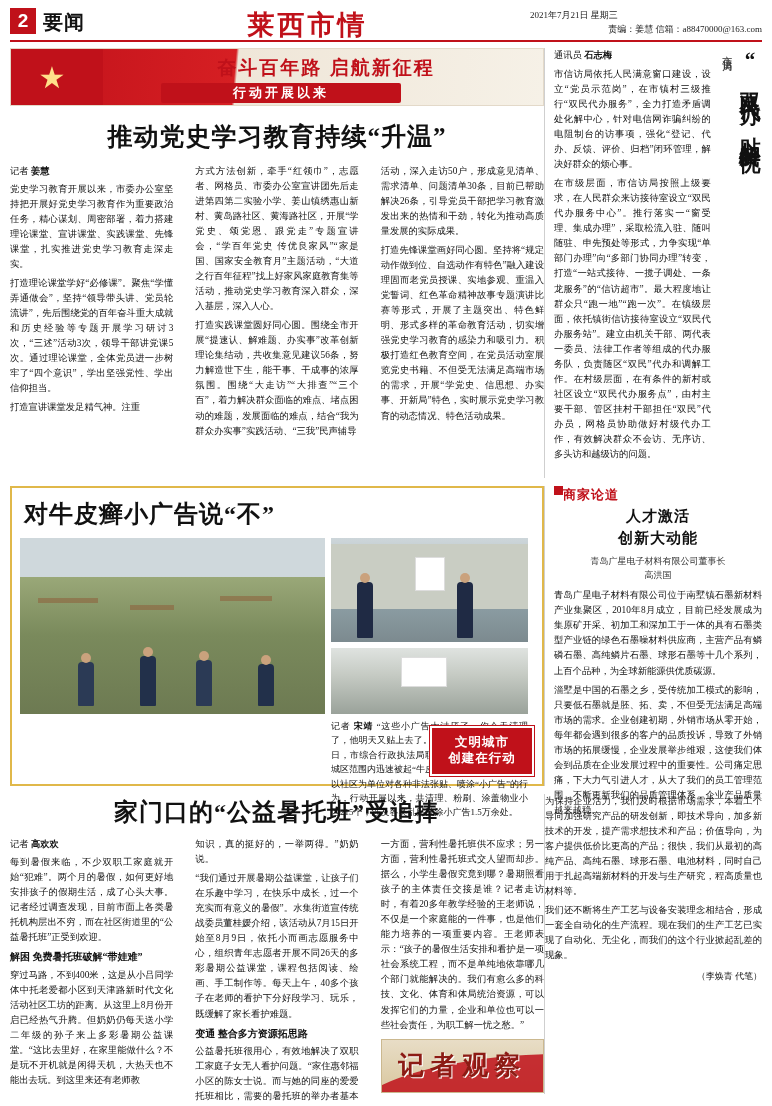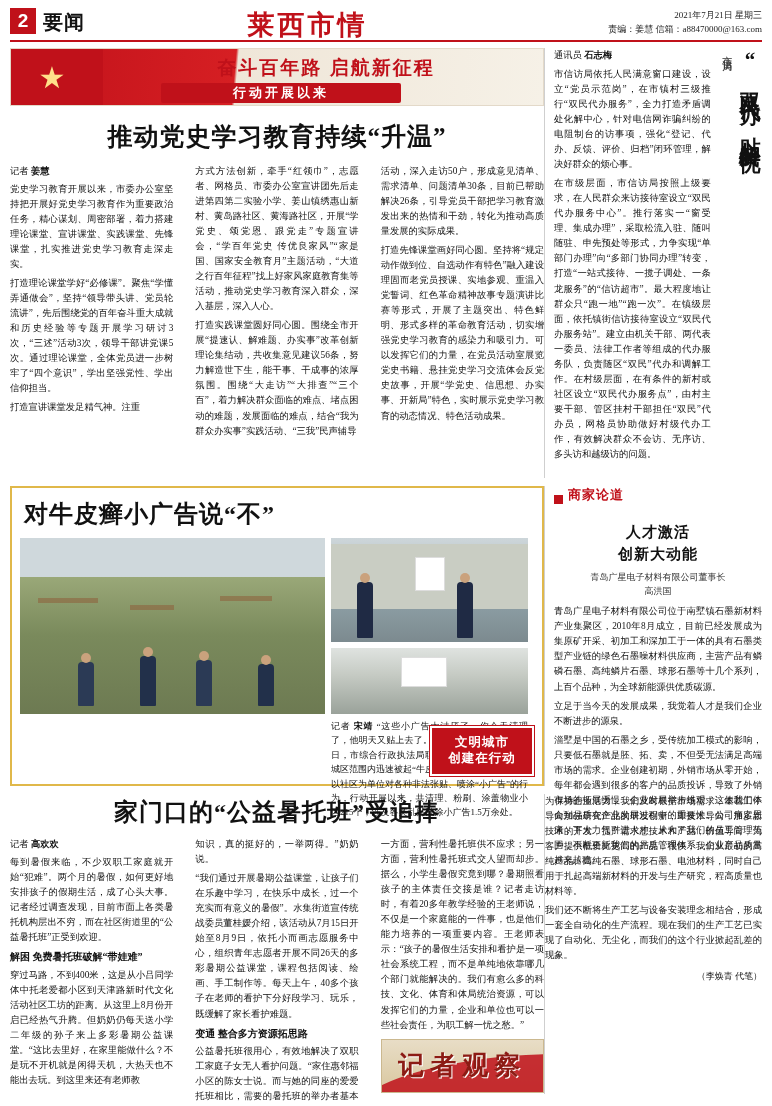--- a/index.html
+++ b/index.html
@@ -24,21 +24,21 @@
   .section-name {
     font-family:"Liberation Sans", sans-serif; font-weight:bold; font-size:20px;
     margin-left:7px; margin-top:3px; letter-spacing:1px;
   }
   .paper-title {
     flex:1; text-align:center; font-family:"Liberation Serif", serif;
     font-weight:bold; font-size:27px; color:#c0111a; letter-spacing:3px;
     margin-top:1px;
   }
   .mast-right { width:232px; text-align:right; font-size:9px; line-height:1.5; padding-top:3px; color:#222; }
-  .mast-right div:first-child { text-align:right; }
+  .mast-right div:first-child { text-align:left; }
 
   
   .topzone { display:flex; margin-top:6px; height:430px; }
   .topleft { width:534px; }
   .topright { width:218px; padding-left:9px; border-left:1px solid #cfcfcf; }
 
   
   .banner {
     height:58px; position:relative; overflow:hidden;
     background:linear-gradient(95deg,#c0111a 0%, #d61f23 42%, #efe6d8 42.5%, #f6f1e7 100%);
@@ -116,21 +116,21 @@
   .stamp {
     position:absolute; right:8px; bottom:8px; width:104px; height:50px;
     background:#c0111a; color:#fff; border:2px solid #fff;
     font-weight:bold; font-size:12.5px; line-height:1.25; letter-spacing:1px;
     display:flex; flex-direction:column; align-items:center; justify-content:center;
     box-shadow:0 0 0 1px #c0111a;
   }
   .cap { font-size:9px; line-height:1.6; text-align:justify; margin-top:5px; }
 
   .box-head {
-    display:flex; align-items:flex-end; gap:5px; margin-bottom:18px;
+    display:flex; align-items:flex-start; margin-bottom:2px;
   }
   .box-head .sq { width:9px; height:9px; background:#c0111a; }
   .box-head .t { font-weight:bold; font-size:13px; color:#c0111a; letter-spacing:1px; }
   .rtitle { text-align:center; font-weight:bold; font-size:15px; line-height:1.45; letter-spacing:1px; }
   .rsub { text-align:center; font-size:9px; line-height:1.6; margin:4px 0 6px; color:#333; }
 
   
   .botzone { display:flex; margin-top:8px; height:300px; }
   .botleft { width:534px; }
   .botright { width:218px; border-left:1px solid #cfcfcf; }
@@ -193,21 +193,21 @@
           <p style="margin:0 0 4px">党史学习教育开展以来，市委办公室坚持把开展好党史学习教育作为重要政治任务，精心谋划、周密部署，着力搭建理论课堂、宣讲课堂、实践课堂、先锋课堂，扎实推进党史学习教育走深走实。</p>
           <p style="margin:0 0 4px">打造理论课堂学好“必修课”。聚焦“学懂弄通做会”，坚持“领导带头讲、党员轮流讲”，先后围绕党的百年奋斗重大成就和历史经验等专题开展学习研讨3次，“三述”活动3次，领导干部讲党课5次。通过理论课堂，全体党员进一步树牢了“四个意识”，学出坚强党性、学出信仰担当。</p>
           <p style="margin:0">打造宣讲课堂发足精气神。注重</p>
         </div>
         <div class="col">
           <p style="margin:0 0 4px">方式方法创新，牵手“红领巾”，志愿者、网格员、市委办公室宣讲团先后走进第四第二实验小学、姜山镇绣惠山新村、黄岛路社区、黄海路社区，开展“学党史、颂党恩、跟党走”专题宣讲会，“学百年党史 传优良家风”“家是国、国家安全教育月”主题活动，“大道之行百年征程”找上好家风家庭教育集等活动，推动党史学习教育深入群众，深入基层，深入人心。</p>
           <p style="margin:0">打造实践课堂圆好同心圆。围绕全市开展“提速认、解难题、办实事”改革创新理论集结动，共收集意见建议56条，努力解造世下生，能干事、干成事的浓厚氛围。围绕“大走访”“大排查”“三个百”，着力解决群众面临的难点、堵点困动的难题，发展面临的难点，结合“我为群众办实事”实践活动、“三我”民声辅导</p>
         </div>
         <div class="col">
           <p style="margin:0 0 4px">活动，深入走访50户，形成意见清单、需求清单、问题清单30条，目前已帮助解决26条，引导党员干部把学习教育激发出来的热情和干劲，转化为推动高质量发展的实际成果。</p>
-          <p style="margin:0">打造先锋课堂画好同心圆。坚持将“规定动作做到位、自选动作有特色”融入建设理固而老党员授课、实地参观、重温入党誓词、红色革命精神故事专题演讲比赛等形式，开展了主题突出、特色鲜明、形式多样的革命教育活动，切实增强党史学习教育的感染力和吸引力。可以发挥它们的力量，在党员活动室展览党史书籍、悬挂党史学习交流体会反党史故事，开展“学党史、信思想、办实事、开新局”特色，实时展示党史学习教育的动态情况、特色活动成果。</p>
+          <p style="margin:0">打造先锋课堂画好同心圆。坚持将“规定动作做到位、自选动作有特色”融入建设理固而老党员授课、实地参观、重温入党誓词、红色革命精神故事专题演讲比赛等形式，开展了主题突出、特色鲜明、形式多样的革命教育活动，切实增强党史学习教育的感染力和吸引力。积极打造红色教育空间，在党员活动室展览党史书籍、不但受无法满足高端市场的需求，开展“学党史、信思想、办实事、开新局”特色，实时展示党史学习教育的动态情况、特色活动成果。</p>
         </div>
       </div>
     </div>
 
     <div class="topright">
       <div style="display:flex; gap:7px;">
         <div style="flex:1">
           <div class="vlead">
             <span>通讯员</span>
             <b>石志梅</b>
@@ -271,21 +271,20 @@
       </div>
       <div class="rtitle">
         <div>人才激活</div>
         <div>创新大动能</div>
       </div>
       <div class="rsub">
         <div>青岛广星电子材料有限公司董事长</div>
         <div>高洪国</div>
       </div>
       <p class="small" style="margin:0 0 4px">青岛广星电子材料有限公司位于南墅镇石墨新材料产业集聚区，2010年8月成立，目前已经发展成为集原矿开采、初加工和深加工于一体的具有石墨类型产业链的绿色石墨噪材料供应商，主营产品有鳞磷石墨、高纯鳞片石墨、球形石墨等十几个系列，上百个品种，为全球新能源供优质碳源。</p>
-      <p class="small" style="margin:0 0 4px">立足于当今天的发展成果，我觉着人才是我们企业不断进步的源泉。</p>
       <p class="small" style="margin:0">淄墅是中国的石墨之乡，受传统加工模式的影响，只要低石墨就是胚、拓、卖，不但受无法满足高端市场的需求。企业创建初期，外销市场从零开始，每年都会遇到很多的客户的品质投诉，导致了外销市场的拓展缓慢，企业发展举步维艰，这使我们体会到品质在企业发展过程中的重要性。公司痛定思痛，下大力气引进人才，从大了我们的员工管理范围，不断更新我们的品质管理体系，企业产品质量越来越稳。</p>
     </div>
   </div>
 
   <div class="botzone">
 
     <div class="botleft">
       <div class="bot-title">家门口的“公益暑托班”受追捧</div>
 
       <div class="cols3">

